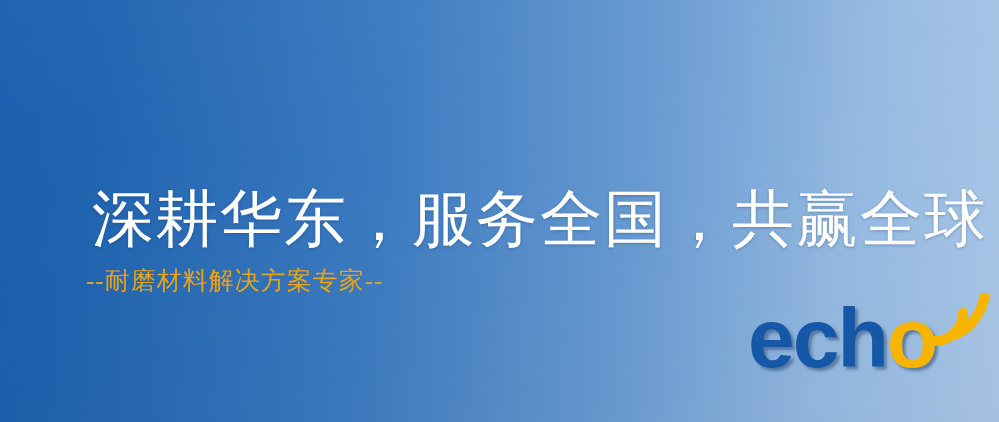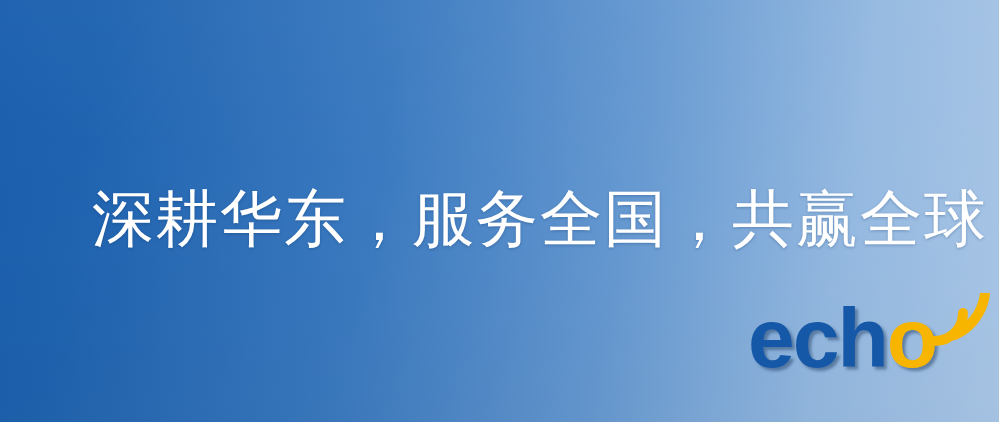--- a/index.html
+++ b/index.html
@@ -108,20 +108,21 @@
 </style>
 </head>
 <body>
 
 <div id="banner">
 
   <div id="sheen"></div>
 
   <div id="headline">深耕华东，服务全国，共赢全球</div>
 
+  <div id="subtitle">--耐磨材料解决方案专家--</div>
 
   <div id="logo">
 
     <div id="logo-wordmark"><span>ech</span><span class="o-yellow">o</span></div>
 
     <div id="logo-waves">
       <svg viewBox="0 0 70 64" width="70" height="64" aria-hidden="true">
         <g fill="none" stroke="#f7b500" stroke-linecap="round" transform="translate(2,2)">
           <path d="M2 46 A 28 28 0 0 0 30 18" stroke-width="10"></path>
           <path d="M26 58 A 52 52 0 0 0 56 6" stroke-width="10" transform="translate(-4,-18)"></path>

